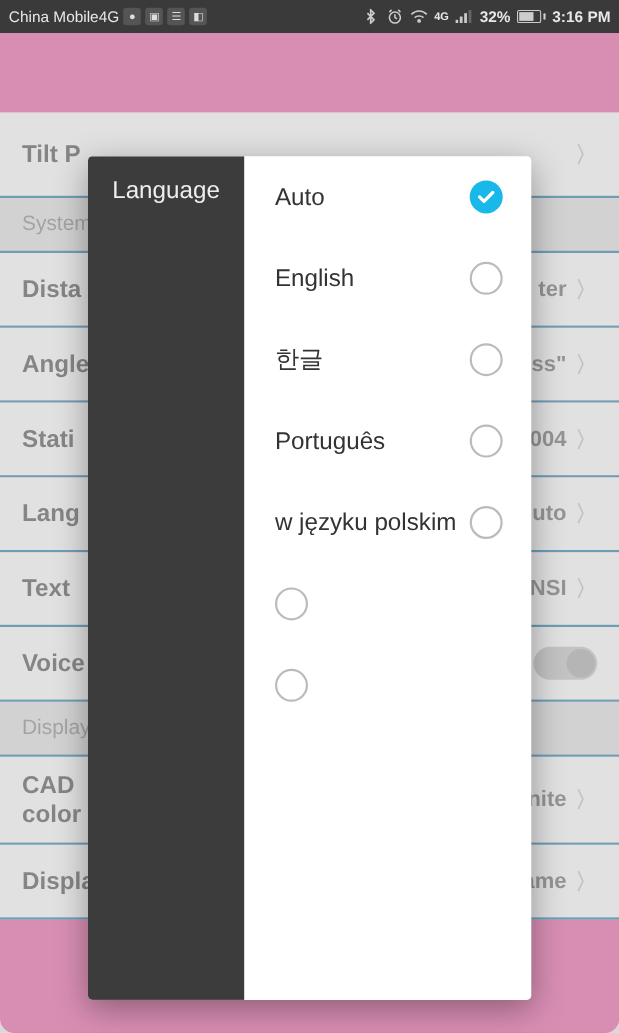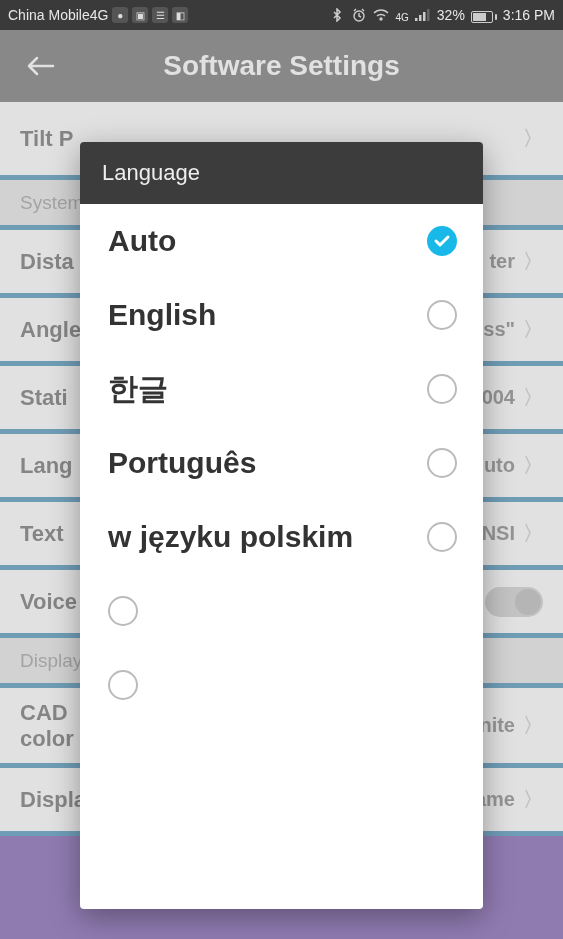--- a/index.html
+++ b/index.html
@@ -1,51 +1,51 @@
 <!DOCTYPE html>
 <html><head>
 <meta charset="utf-8">
 <style>
   * { box-sizing: border-box; margin: 0; padding: 0; }
   html, body { width: 563px; height: 939px; font-family: -apple-system, Helvetica, Arial, sans-serif; background: #f0f0f0; overflow: hidden; }
-  .screen { position: relative; width: 563px; height: 939px; background: #4c1d95; }
+  .screen { position: relative; width: 563px; height: 939px; background: #ec4899; border-radius: 13px; }
 
   
   .status-bar { height: 30px; background: #3a3a3a; color: #e8e8e8; display: flex; align-items: center; padding: 0 8px; font-size: 14px; justify-content: space-between; }
   .status-left { display: flex; align-items: center; gap: 4px; }
-  .status-right { display: flex; align-items: flex-end; gap: 6px; }
+  .status-right { display: flex; align-items: center; gap: 6px; font-weight: bold; }
   .sb-icon { display: inline-flex; width: 16px; height: 16px; align-items: center; justify-content: center; font-size: 13px; }
   .sb-badge { width:16px; height:16px; background:#555; border-radius:3px; font-size:10px; color:#ddd; display:inline-flex; align-items:center; justify-content:center; }
 
   
   .header { height: 72px; background: #3a3a3a; color: #fff; display: flex; align-items: center; padding: 0 18px; }
   .back-btn { width: 44px; height: 44px; display: flex; align-items: center; justify-content: center; }
   .back-btn svg { stroke: #fff; }
   .header-title { flex: 1; text-align: center; font-size: 28px; font-weight: 600; margin-left: -44px; }
 
   
   .settings-list { position: absolute; top: 102px; left: 0; right: 0; bottom: 0; overflow: hidden; filter: blur(0); }
-  .row { height: 68px; display: flex; align-items: center; padding: 0 20px; background: #fff; border-bottom: 5px solid #0369a1; justify-content: space-between; }
+  .row { height: 68px; display: flex; align-items: center; padding: 0 20px; background: #fff; border-bottom: 2px solid #0369a1; justify-content: space-between; }
   .row.section { background: #dedede; color: #777; font-size: 19px; font-weight: 500; height: 50px; }
   .row-label { font-size: 22px; font-weight: 700; color: #333; }
   .row-value { font-size: 20px; font-weight: 600; color: #555; display: flex; align-items: center; gap: 8px; }
   .chevron { color: #bbb; }
   .row.twoline { height: 80px; }
   .toggle { width: 58px; height: 30px; border-radius: 15px; background: #bdbdbd; position: relative; }
   .toggle .knob { width: 26px; height: 26px; border-radius: 50%; background: #9e9e9e; position: absolute; right: 2px; top: 2px; }
 
   
   .dim { position: absolute; inset: 0; background: rgba(200,200,200,0.55); }
 
   
-  .dialog { position: absolute; left: 80px; right: 80px; top: 142px; bottom: 30px; background: #fff; border-radius: 4px; box-shadow: 0 8px 30px rgba(0,0,0,0.35); overflow: hidden; display: flex; flex-direction: column; }
+  .dialog { position: absolute; left: 80px; right: 80px; top: 142px; bottom: 30px; background: #fff; border-radius: 4px; box-shadow: 0 8px 30px rgba(0,0,0,0.35); overflow: hidden; display: flex; flex-direction: row; }
   .dialog-title { background: #3c3c3c; color: #eee; font-size: 22px; font-weight: 400; padding: 18px 22px; }
   .dialog-body { flex: 1; overflow: hidden; }
   .lang-item { height: 74px; display: flex; align-items: center; justify-content: space-between; padding: 0 26px 0 28px; }
-  .lang-label { font-size: 30px; font-weight: 700; color: #333; }
+  .lang-label { font-size: 22px; font-weight: 400; color: #333; }
   .radio { width: 30px; height: 30px; border: 2px solid #bbb; border-radius: 50%; }
   .radio.checked { border: none; background: #18b8e8; display: flex; align-items: center; justify-content: center; }
   .radio.checked svg { stroke: #fff; }
 
   .battery { display:inline-flex; align-items:center; gap:2px;}
   .battery-body { width:22px; height:12px; border:1px solid #ccc; border-radius:2px; position:relative; }
   .battery-fill { position:absolute; left:1px; top:1px; bottom:1px; width:66%; background:#ccc; }
   .battery-cap { width:2px; height:6px; background:#ccc; border-radius:1px; }
 </style>
 </head>
@@ -94,28 +94,20 @@
       <span class="battery">
         <span class="battery-body">
             <span class="battery-fill"></span>
           </span>
         <span class="battery-cap"></span>
       </span>
       <span>3:16 PM</span>
     </div>
   </div>
 
-  <div class="header">
-    <div class="back-btn">
-      <svg width="30" height="24" viewBox="0 0 30 24" fill="none" stroke-width="2.5" stroke-linecap="round" stroke-linejoin="round">
-          <path d="M28 12 L4 12 M12 4 L4 12 L12 20"></path>
-        </svg>
-    </div>
-    <div class="header-title">Software Settings</div>
-  </div>
 
   <div class="settings-list">
     <div class="row" style="height:78px;">
       <span class="row-label">Tilt P</span>
       <span class="row-value">
           <span class="chevron">〉</span>
         </span>
     </div>
     <div class="row section">
       <span>System</span>

